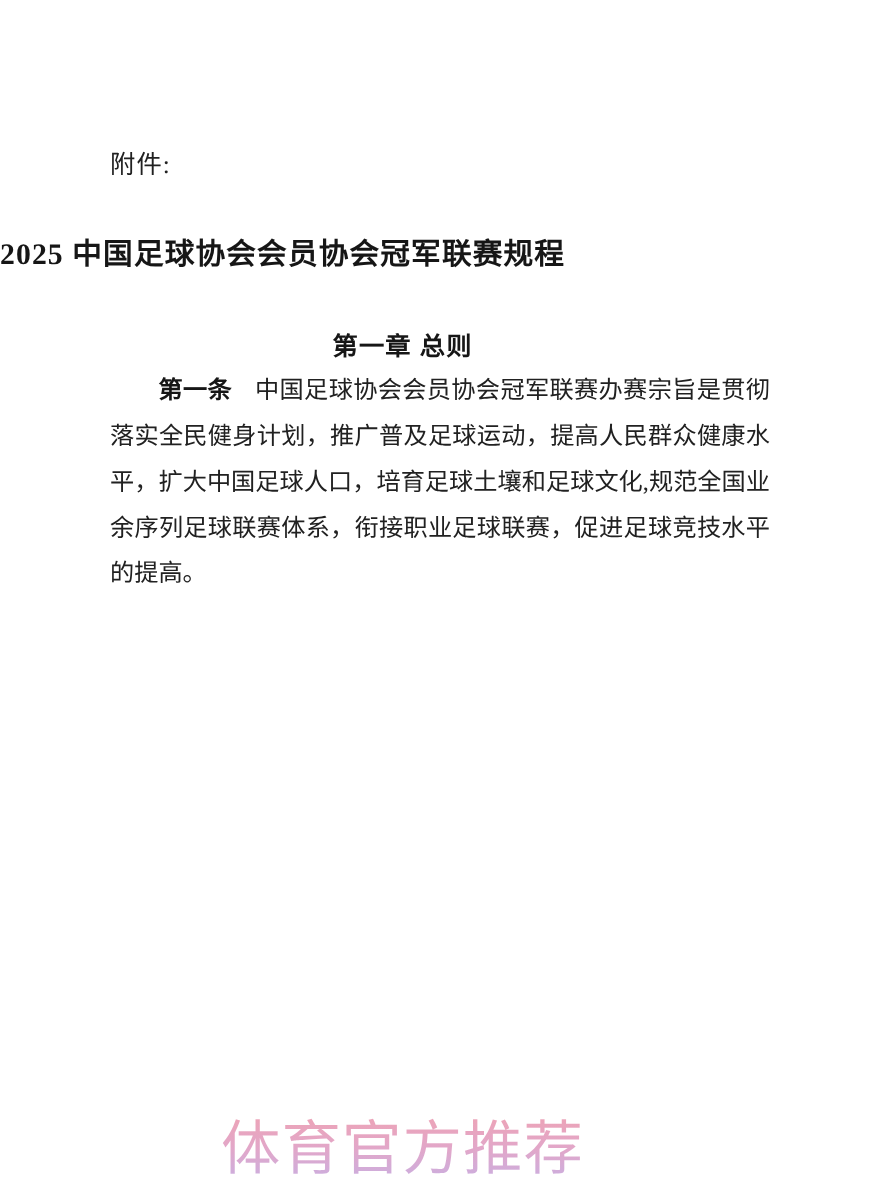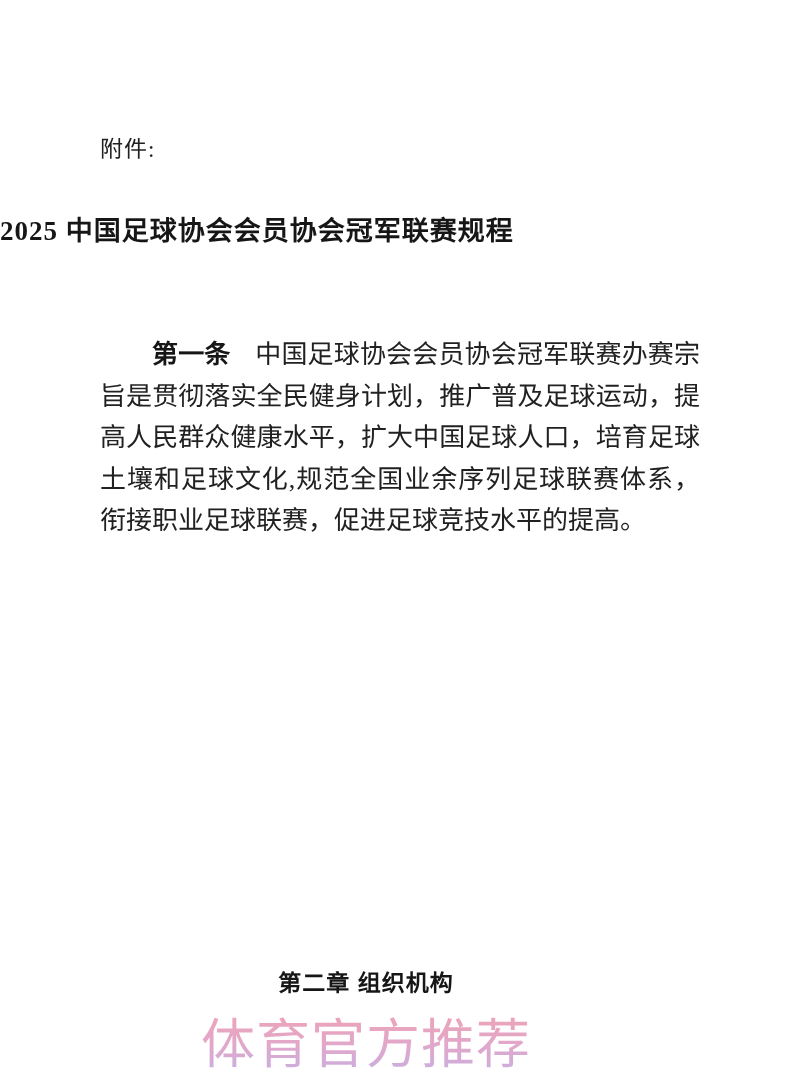--- a/index.html
+++ b/index.html
@@ -53,21 +53,21 @@
     color: #161616;
     letter-spacing: 1px;
   }
   .chapter-1 { top: 296px; }
   .chapter-2 { top: 964px; }
   .body-flow {
     position: absolute;
     left: 100px;
     top: 334px;
     width: 600px;
-    font-size: 26px;
+    font-size: 22px;
     line-height: 41.5px;
     text-align: justify;
   }
   .article {
     margin: 0;
     text-indent: 2em;
   }
   .article-lead {
     font-weight: 700;
     margin-right: 0.95em;
@@ -96,24 +96,24 @@
 </style>
 </head>
 <body>
 
 <div class="page">
 
   <div class="attachment">附件:</div>
 
   <h1 class="doc-title">2025 中国足球协会会员协会冠军联赛规程</h1>
 
+  <div class="chapter chapter-1">第一章 总则</div>
 
   <div class="body-flow">
     <p class="article"><span class="article-lead">第一条</span><span>中国足球协会会员协会冠军联赛办赛宗旨是贯彻落实全民健身计划，推广普及足球运动，提高人民群众健康水平，扩大中国足球人口，培育足球土壤和足球文化,规范全国业余序列足球联赛体系，衔接职业足球联赛，促进足球竞技水平的提高。</span></p>
 
 
   </div>
 
-  <div class="chapter chapter-2">第二章 组织机构</div>
 
   <div class="watermark">体育官方推荐</div>
 
 </div>
 
 </body></html>

